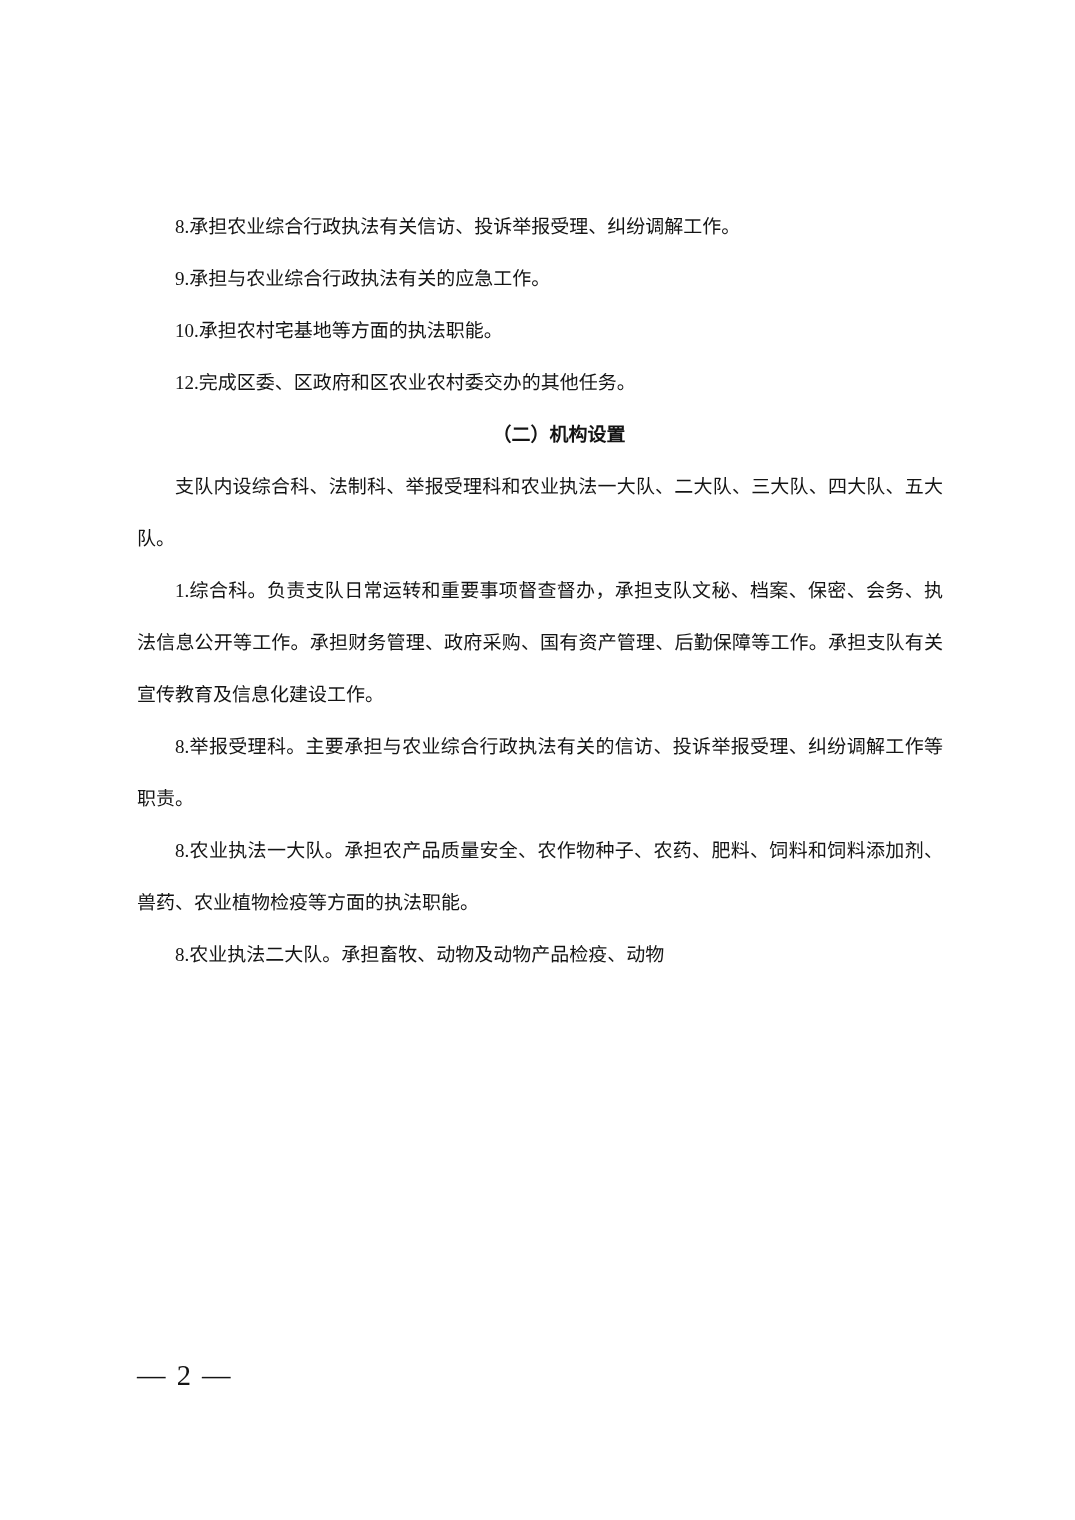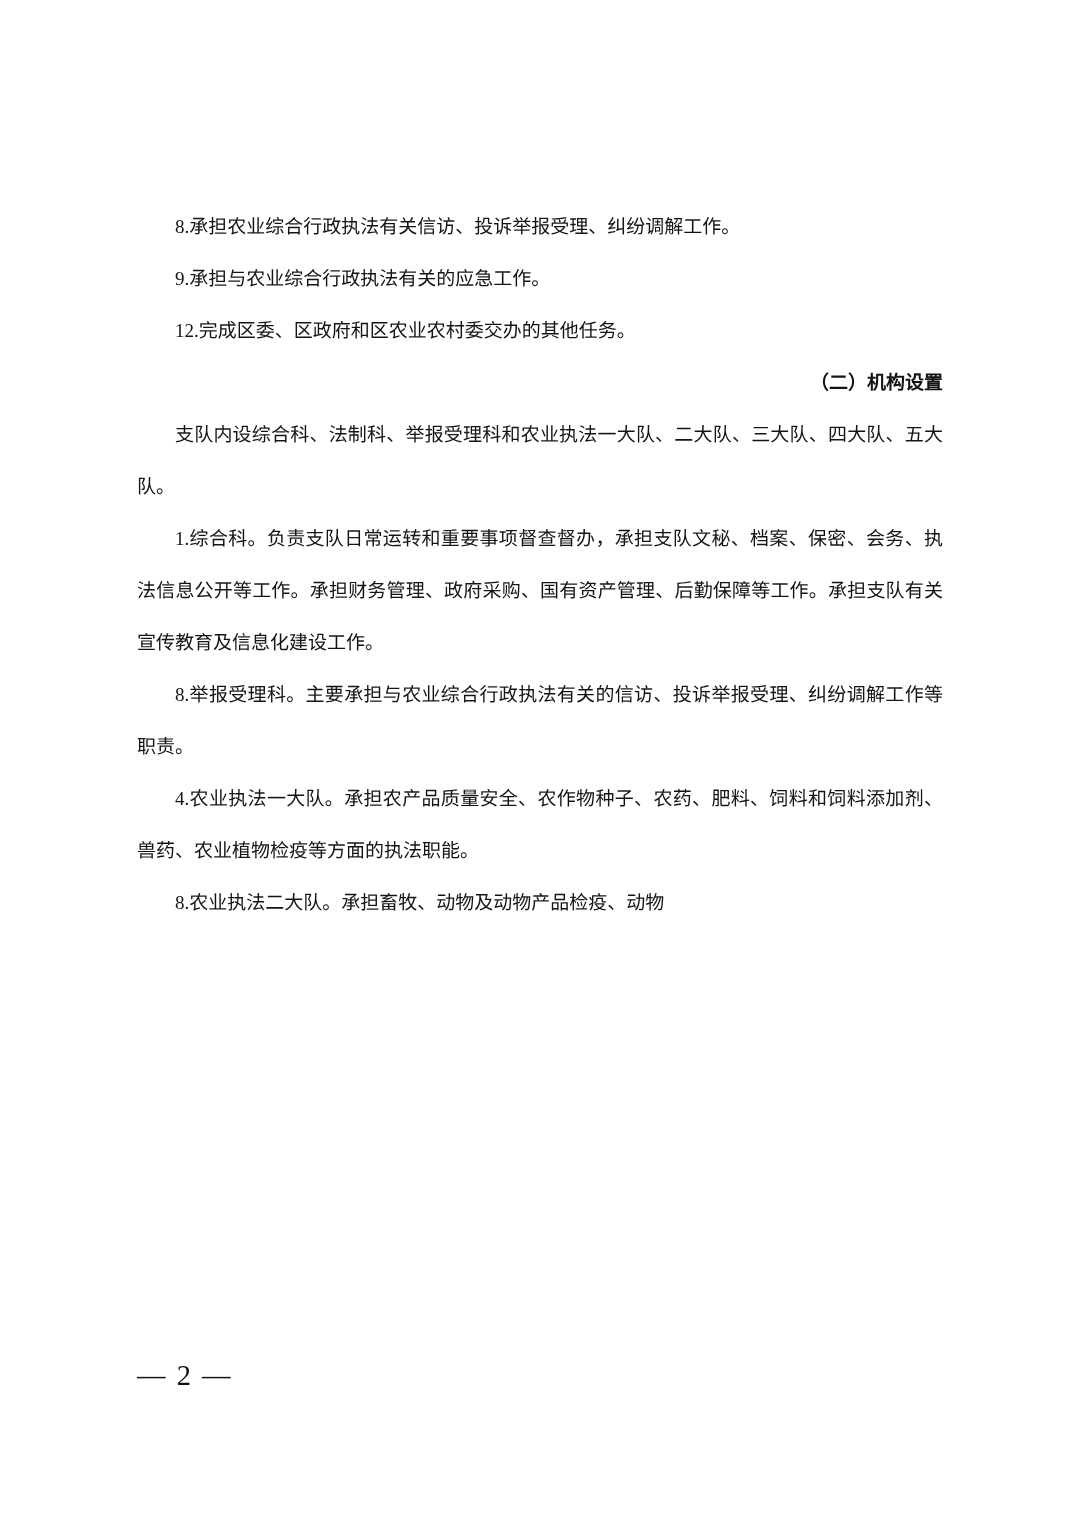--- a/index.html
+++ b/index.html
@@ -27,21 +27,21 @@
     font-size: 19px;
     line-height: 52px;
     text-align: justify;
     text-justify: inter-ideograph;
     text-indent: 2em;
     font-weight: 400;
     letter-spacing: 0;
   }
   .para.heading {
     font-weight: 700;
-    text-align: right;
+    text-align: center;
   }
   .para .lead {
     font-weight: 400;
   }
   .footer {
     position: absolute;
     left: 137px;
     top: 1356px;
     font-size: 28.5px;
     line-height: 40px;
@@ -49,22 +49,23 @@
     letter-spacing: 2px;
   }
 </style>
 </head>
 <body>
 
 <div class="page">
   <main class="content">
       <p class="para">8.承担农业综合行政执法有关信访、投诉举报受理、纠纷调解工作。</p>
       <p class="para">9.承担与农业综合行政执法有关的应急工作。</p>
+      <p class="para">10.承担农村宅基地等方面的执法职能。</p>
       <p class="para">12.完成区委、区政府和区农业农村委交办的其他任务。</p>
       <p class="para heading">（二）机构设置</p>
       <p class="para">支队内设综合科、法制科、举报受理科和农业执法一大队、二大队、三大队、四大队、五大队。</p>
       <p class="para"><span class="lead">1.综合科。</span>负责支队日常运转和重要事项督查督办，承担支队文秘、档案、保密、会务、执法信息公开等工作。承担财务管理、政府采购、国有资产管理、后勤保障等工作。承担支队有关宣传教育及信息化建设工作。</p>
       <p class="para"><span class="lead">8.举报受理科。</span>主要承担与农业综合行政执法有关的信访、投诉举报受理、纠纷调解工作等职责。</p>
-      <p class="para"><span class="lead">4.农业执法一大队。</span>承担农产品质量安全、农作物种子、农药、肥料、饲料和饲料添加剂、兽药、农业植物检疫等方面的执法职能。</p>
+      <p class="para"><span class="lead">8.农业执法一大队。</span>承担农产品质量安全、农作物种子、农药、肥料、饲料和饲料添加剂、兽药、农业植物检疫等方面的执法职能。</p>
       <p class="para"><span class="lead">8.农业执法二大队。</span>承担畜牧、动物及动物产品检疫、动物</p>
     </main>
   <div class="footer">— 2 —</div>
 </div>
 
 </body></html>

